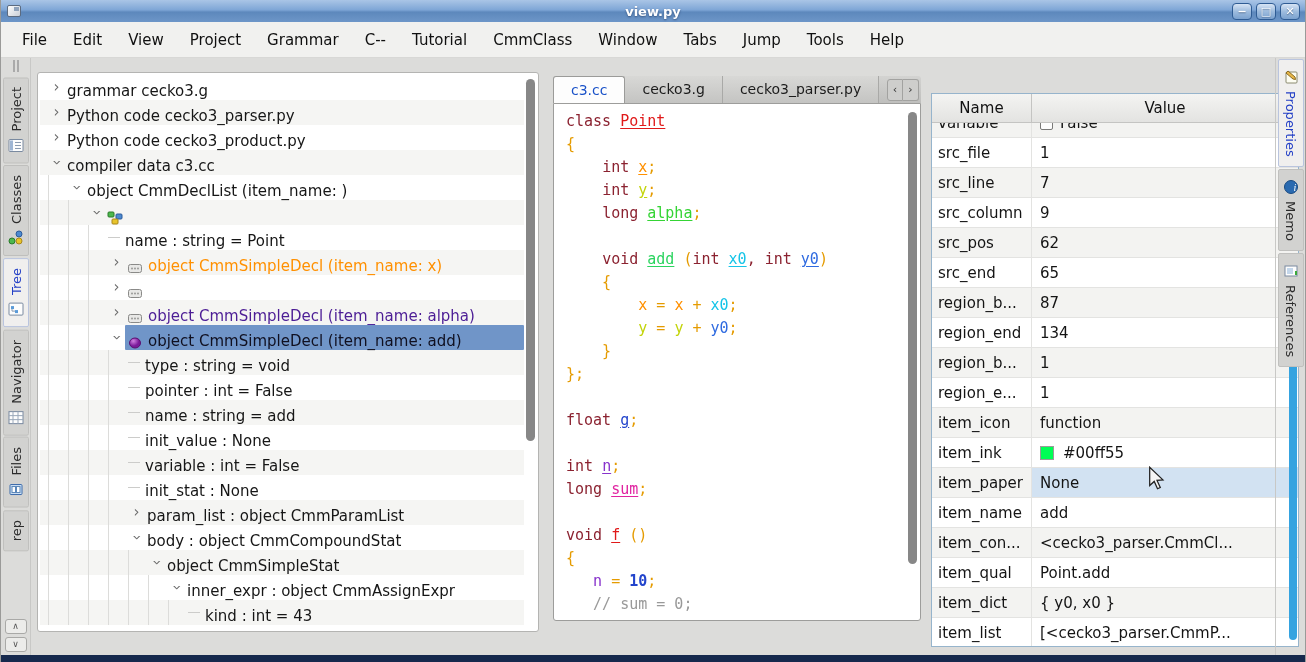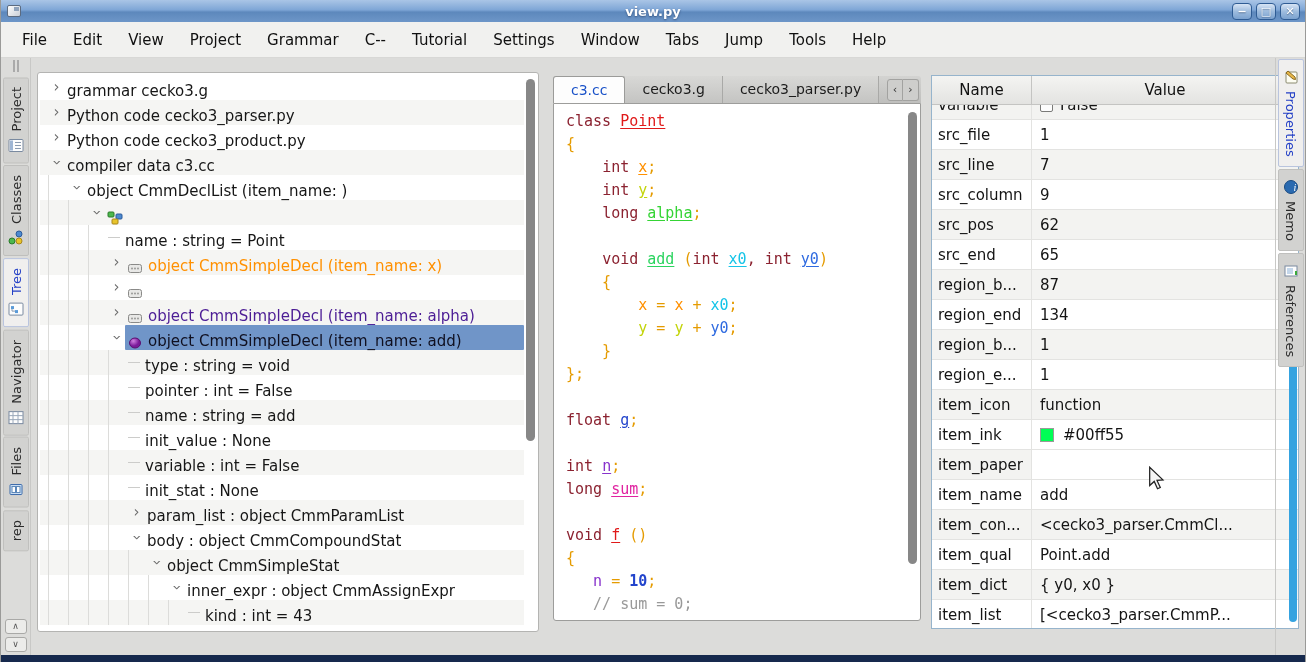--- a/index.html
+++ b/index.html
@@ -71,21 +71,21 @@
     font-size:11px;line-height:20px;text-align:center;}
   .tab-scroll-btn:first-child{border-radius:3px 0 0 3px;}
   .tab-scroll-btn:last-child{border-radius:0 3px 3px 0;border-left:none;}
   .editor-panel{position:absolute;left:552px;top:45px;width:368px;height:518px;background:#fff;
     border:1px solid #9d9d9b;border-radius:0 0 3px 3px;overflow:hidden;}
   .code{position:absolute;inset:6px 16px 0 12px;font-family:"DejaVu Sans Mono",monospace;
     font-size:15px;line-height:23px;white-space:pre;overflow:hidden;}
   .code .u{text-decoration:underline;text-underline-offset:2px;}
   .ed-scroll{position:absolute;right:2px;top:2px;bottom:2px;width:11px;}
   
-  .props-panel{position:absolute;left:930px;top:17px;width:368px;height:554px;background:#fff;
+  .props-panel{position:absolute;left:930px;top:35px;width:368px;height:554px;background:#fff;
     border:1px solid #96b4cc;overflow:hidden;}
   .phead{display:flex;height:29px;background:linear-gradient(#f4f4f2,#e3e3e1);border-bottom:1px solid #c4c4c2;
     font-size:15px;color:#111;}
   .phead div{display:flex;align-items:center;justify-content:center;}
   .ph-name{width:100px;border-right:1px solid #c4c4c2;}
   .ph-value{flex:1;}
   .prow{display:flex;height:30px;border-bottom:1px solid #e3e3e1;font-size:15px;color:#141414;overflow:hidden;}
   .prow.pstripe .pcell{background:#f3f3f1;}
   .prow.partial{height:15px;}
   .prow.partial .pcell{margin-top:-14px;}
@@ -116,21 +116,21 @@
   </div>
 
   <div class="menubar">
       <div class="menu-item">File</div>
       <div class="menu-item">Edit</div>
       <div class="menu-item">View</div>
       <div class="menu-item">Project</div>
       <div class="menu-item">Grammar</div>
       <div class="menu-item">C--</div>
       <div class="menu-item">Tutorial</div>
-      <div class="menu-item">Settings</div>
+      <div class="menu-item">CmmClass</div>
       <div class="menu-item">Window</div>
       <div class="menu-item">Tabs</div>
       <div class="menu-item">Jump</div>
       <div class="menu-item">Tools</div>
       <div class="menu-item">Help</div>
     </div>
 
   <div class="content">
 
     <div class="vstrip left">
@@ -491,20 +491,21 @@
           <div class="prow pstripe">
             <div class="pcell pc-name">item_icon</div>
             <div class="pcell pc-value">function</div>
           </div>
           <div class="prow">
             <div class="pcell pc-name">item_ink</div>
             <div class="pcell pc-value"><span class="swatch" style="background: rgb(0, 255, 85);"></span>#00ff55</div>
           </div>
           <div class="prow pstripe">
             <div class="pcell pc-name">item_paper</div>
+            <div class="pcell pc-value hl">None</div>
           </div>
           <div class="prow">
             <div class="pcell pc-name">item_name</div>
             <div class="pcell pc-value">add</div>
           </div>
           <div class="prow pstripe">
             <div class="pcell pc-name">item_con...</div>
             <div class="pcell pc-value">&lt;cecko3_parser.CmmCl...</div>
           </div>
           <div class="prow">

